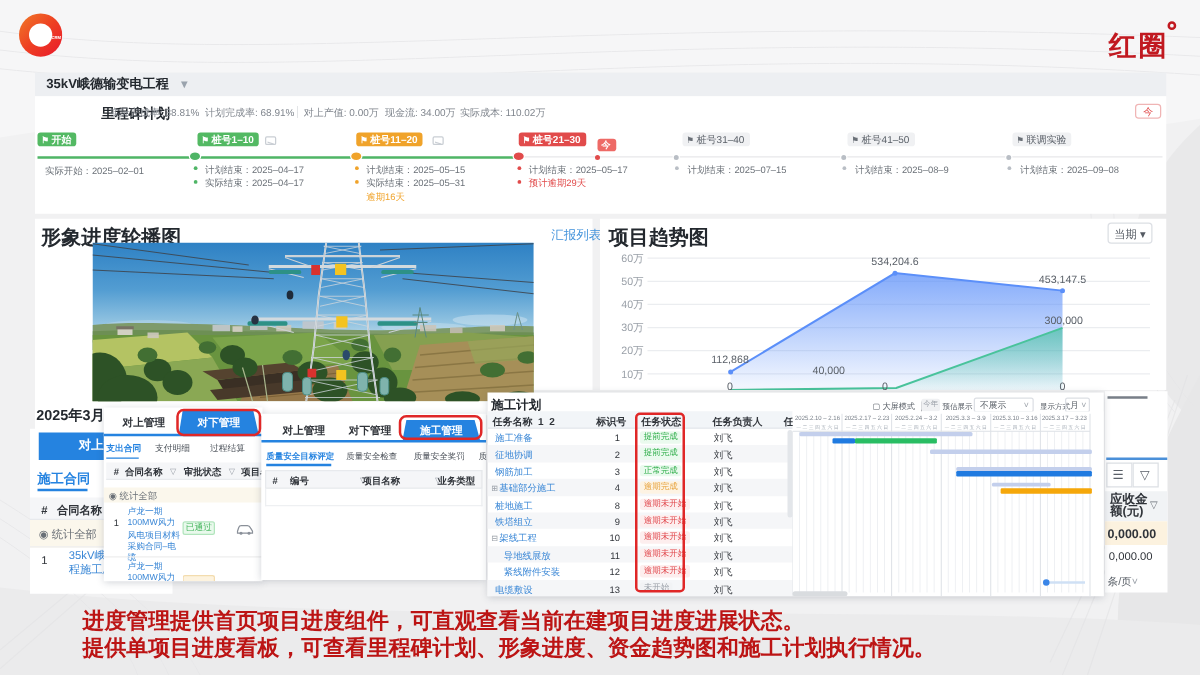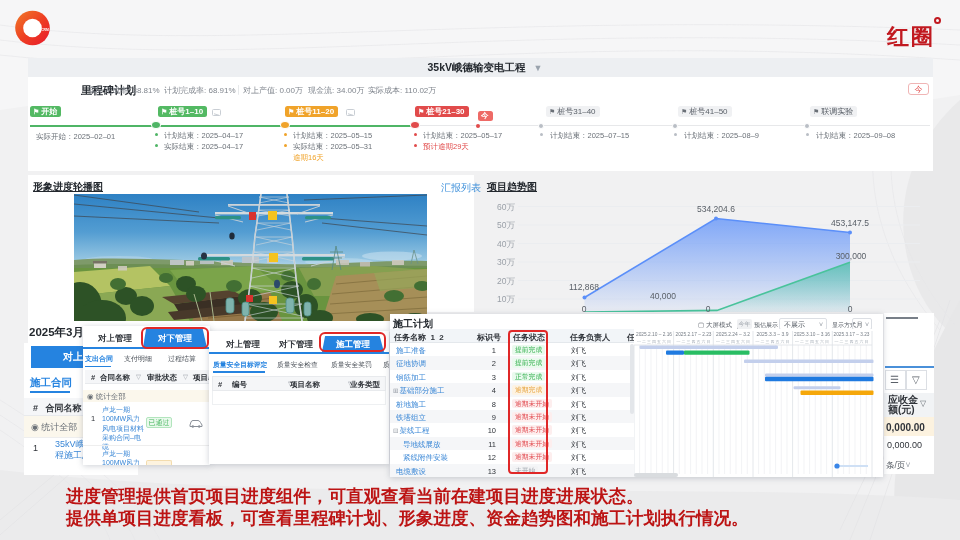--- a/index.html
+++ b/index.html
@@ -3,42 +3,42 @@
 <meta charset="utf-8">
 <style>
 *{margin:0;padding:0;box-sizing:border-box;}
 html,body{width:960px;height:540px;overflow:hidden;}
 body{font-family:"Liberation Sans",sans-serif;background:#f1f1f2;position:relative;}
 #slide{position:absolute;left:0;top:0;width:960px;height:540px;background:#f1f1f2;overflow:hidden;}
 .abs{position:absolute;}
 #title{left:66px;top:10px;font-size:24.5px;font-weight:bold;color:#111;letter-spacing:0.2px;}
 #hq{right:25px;top:22px;font-size:22px;font-weight:bold;color:#c11920;letter-spacing:2px;}
 #hqring{right:19px;top:17px;width:7px;height:7px;border:2.2px solid #c11920;border-radius:50%;}
-#dashhead{left:28px;top:58px;width:905px;height:19px;background:#edeff2;color:#23282e;font-size:10.5px;font-weight:bold;line-height:19px;padding-left:9px;text-align:center;}
+#dashhead{left:28px;top:58px;width:905px;height:19px;background:#edeff2;color:#23282e;font-size:10.5px;font-weight:bold;line-height:19px;padding-left:9px;}
 #dashhead .car{color:#9aa3ad;font-weight:normal;font-size:9px;margin-left:8px;}
 #ms{left:28px;top:77px;width:905px;height:94px;background:#fff;}
 #ms .t1{position:absolute;left:5px;top:6px;font-size:11px;font-weight:bold;color:#23282e;margin-left:48px;}
 #ms .stats{position:absolute;top:8px;font-size:8px;color:#80868e;white-space:nowrap;}
 
 #today-btn{position:absolute;left:880px;top:6px;width:21px;height:12px;border:1px solid #f0b5b5;border-radius:3px;color:#e04a4a;font-size:8px;text-align:center;line-height:12px;background:#fff;}
 .tag{position:absolute;height:11px;border-radius:2.5px;color:#fff;font-size:8px;font-weight:bold;line-height:11px;padding:0 4px 0 3px;white-space:nowrap;}
 .tag .fl{display:inline-block;font-size:7px;margin-right:2px;}
 .tag.g{background:#53b963;}
 .tag.o{background:#f0a32a;}
 .tag.r{background:#e14b4b;}
 .tag.gr{background:#f0f1f3;color:#5a6068;font-weight:normal;}
 .env{position:absolute;width:9px;height:7px;border:1px solid #c9ced4;border-radius:1.5px;background:#fff;}
 .env:after{content:"";position:absolute;left:0.5px;top:0.5px;width:5px;height:3px;border-bottom:1px solid #c9ced4;transform:skewY(18deg);}
 #tl-line-g{left:30px;top:125px;width:387px;height:2px;background:#4fb566;}
 #tl-line-e{left:417px;top:125px;width:513px;height:1.4px;background:#e7e8ea;}
 .node{position:absolute;border-radius:50%;}
 .dtxt{position:absolute;font-size:7.5px;color:#6b7178;white-space:nowrap;}
 .dot{position:absolute;width:3px;height:3px;border-radius:50%;}
 #caption{position:absolute;left:66px;top:485px;font-size:17.5px;line-height:22px;font-weight:bold;color:#bc1414;}
-.cardtitle{position:absolute;font-size:10px;font-weight:bold;color:#23282e;text-decoration:underline;}
+.cardtitle{position:absolute;font-size:16px;font-weight:bold;color:#23282e;}
 #carousel{left:28px;top:175px;width:446px;height:137px;background:#fff;}
 #trend{left:480px;top:175px;width:453px;height:137px;background:#fff;}
 #trend .drop{position:absolute;left:406px;top:3px;width:36px;height:17px;border:1px solid #dcdfe4;border-radius:3px;font-size:9px;color:#555b63;line-height:16px;text-align:center;background:#fff;}
 .bluelink{color:#4192db;font-size:10px;position:absolute;}
 .win{position:absolute;background:#fff;box-shadow:0 1px 6px rgba(60,70,90,.25);overflow:hidden;}
 .redbox{position:absolute;border:2.5px solid #e02727;border-radius:6px;background:transparent;z-index:40;}
 .btab{position:absolute;background:#2583e0;color:#fff;font-weight:bold;text-align:center;}
 .drow{position:absolute;left:0;width:244px;height:13.4px;}
 .drow.alt{background:#f5f6f8;}
 .dname{position:absolute;left:6px;top:3px;font-size:7.5px;color:#3a87d6;white-space:nowrap;}
@@ -287,20 +287,23 @@
 
 <g fill="#7fb3ad" stroke="#4c8d85" stroke-width="0.8">
 <rect x="152" y="104" width="8" height="15" rx="3"></rect>
 <rect x="168" y="108" width="7" height="14" rx="3"></rect>
 <rect x="212" y="104" width="8" height="15" rx="3"></rect>
 <rect x="230" y="108" width="7" height="14" rx="3"></rect>
 </g>
 <path d="M120,100 L128,127 M136,98 L140,127" stroke="#a8b58c" stroke-width="1"></path>
 </svg>
 
+<div class="abs" id="trend">
+      <div class="drop">当期 ▾</div>
+    </div>
 <div class="cardtitle" style="left:487px;top:180px;">项目趋势图</div>
 <svg class="abs" style="left:480px;top:195px;" width="453" height="117" viewBox="0 0 453 117">
 <defs>
 <linearGradient id="bl" x1="0" y1="0" x2="0" y2="1">
 <stop offset="0" stop-color="#5b8ff9" stop-opacity="0.75"></stop>
           <stop offset="1" stop-color="#5b8ff9" stop-opacity="0.06"></stop>
 </linearGradient>
 <linearGradient id="gn" x1="0" y1="0" x2="0" y2="1">
 <stop offset="0" stop-color="#3fbf9c" stop-opacity="0.65"></stop>
           <stop offset="1" stop-color="#3fbf9c" stop-opacity="0.05"></stop>

